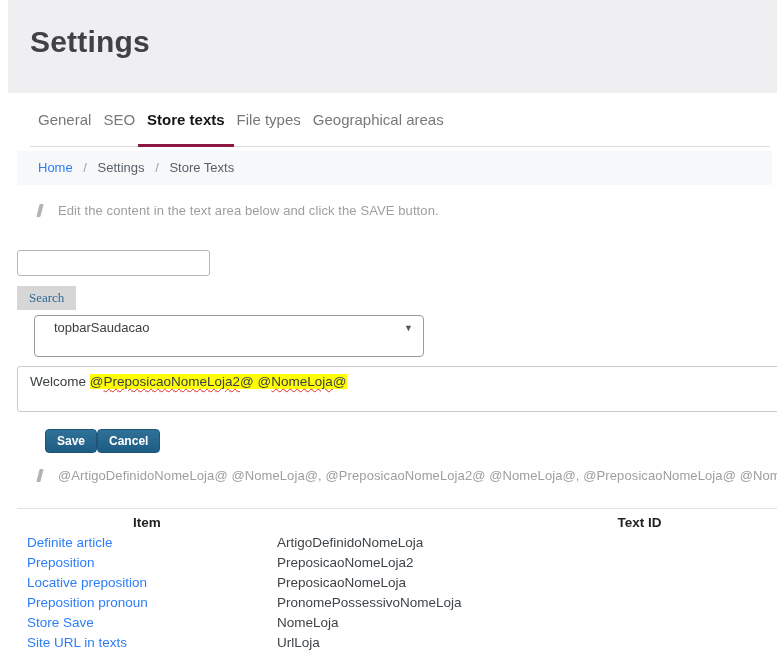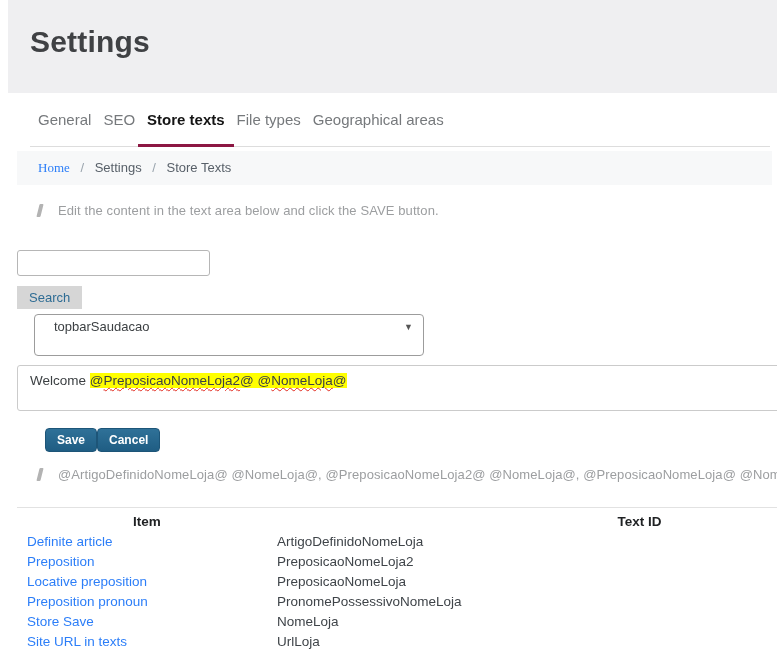--- a/index.html
+++ b/index.html
@@ -12,36 +12,36 @@
 
   .tabs-wrap { margin: 0 7px 0 22px; border-bottom: 1px solid #ddd; padding-top: 18px; }
   .tabs { display: flex; gap: 12px; padding-left: 8px; }
   .tab { font-size: 15px; color: #76797c; padding-bottom: 18px; position: relative; cursor: pointer; }
   .tab.active { color: #141414; font-weight: bold; }
   .tab.active::after { content: ""; position: absolute; left: -9px; right: -9px; bottom: -1px;
     height: 3px; background: #8c1743; }
 
   .breadcrumb { margin: 4px 5px 0 9px; height: 34px; line-height: 34px; background: #f7f8f9;
     padding-left: 21px; font-size: 13px; color: #586069; }
-  .breadcrumb .link { color: #2c7ef8; text-decoration: none; cursor: pointer; font-family: Liberation Serif, serif; }
+  .breadcrumb .link { color: #2c7ef8; text-decoration: none; cursor: pointer; }
   .breadcrumb .sep { color: #9aa4ad; margin: 0 7px; }
 
   .hint { display: flex; align-items: flex-start; margin-left: 30px; }
   .hint-1 { margin-top: 18px; }
   .hint-2 { margin-top: 15px; }
   .hint .bar-icon { width: 4px; height: 13px; background: #b3b3b3; transform: skewX(-14deg);
     margin: 1px 16px 0 0; border-radius: 1px; flex: 0 0 auto; }
   .hint .hint-text { font-size: 13px; color: #9c9ea0; letter-spacing: 0.1px; white-space: nowrap; }
 
   .search-input { display: block; margin: 32px 0 0 9px; width: 193px; height: 26px;
     border: 1px solid #b6b6b6; border-radius: 3px; padding: 0 6px; font-size: 13px;
     font-family: "Liberation Sans", sans-serif; color: #333; outline: none; }
   .search-btn { display: block; margin: 10px 0 0 9px; background: #d6d6d6; color: #2e6c94;
     border: none; border-radius: 0; font-size: 13px; padding: 4px 12px; cursor: pointer;
-    font-family: Liberation Sans, sans-serif; }
+    font-family: Liberation Serif, serif; }
 
   .select-box { position: relative; margin: 5px 0 0 26px; width: 390px; height: 42px;
     border: 1px solid #9c9c9c; border-radius: 4px; background: #fff; cursor: pointer;
     font-size: 13px; color: #3c4043; line-height: 24px; padding-left: 19px; }
   .select-box .caret { position: absolute; right: 10px; top: 0; font-size: 9px; color: #555;
     line-height: 24px; }
 
   .editor { margin: 9px 0 0 9px; width: 985px; height: 46px; border: 1px solid #cbcbcb;
     border-radius: 3px; padding: 7px 12px; font-size: 13.5px; color: #3c4043; background: #fff;
     cursor: text; }

